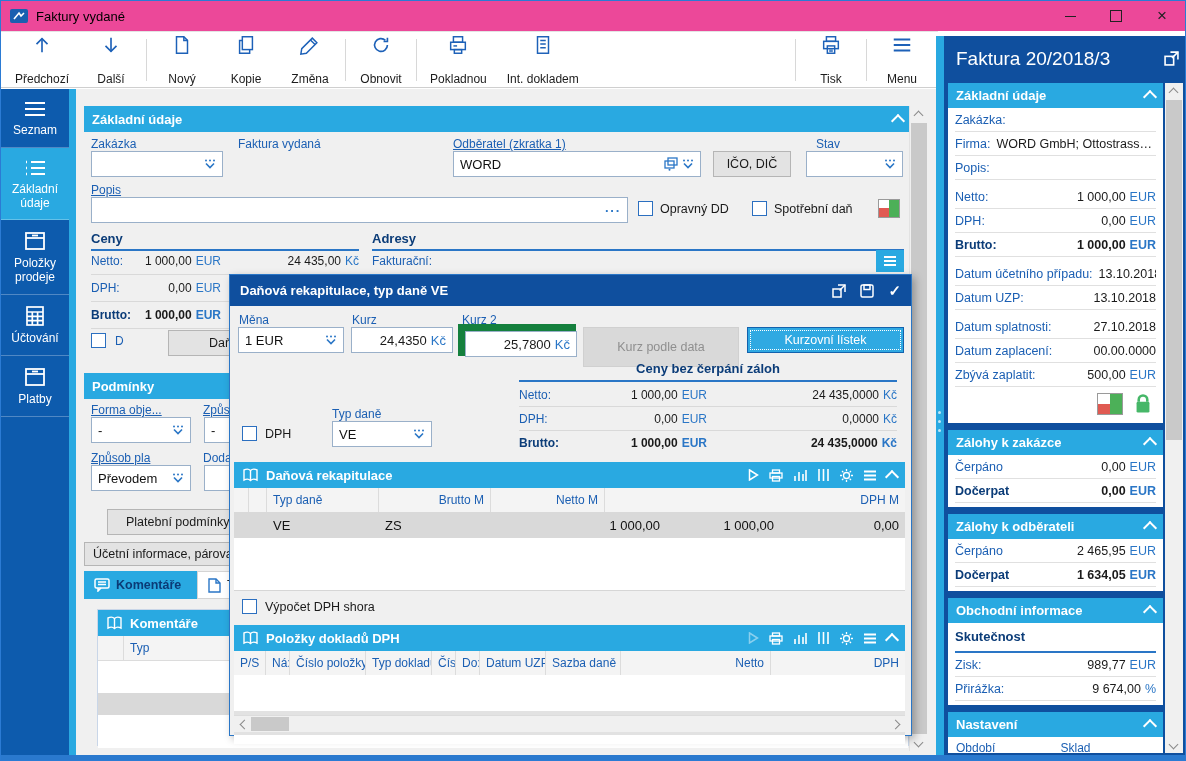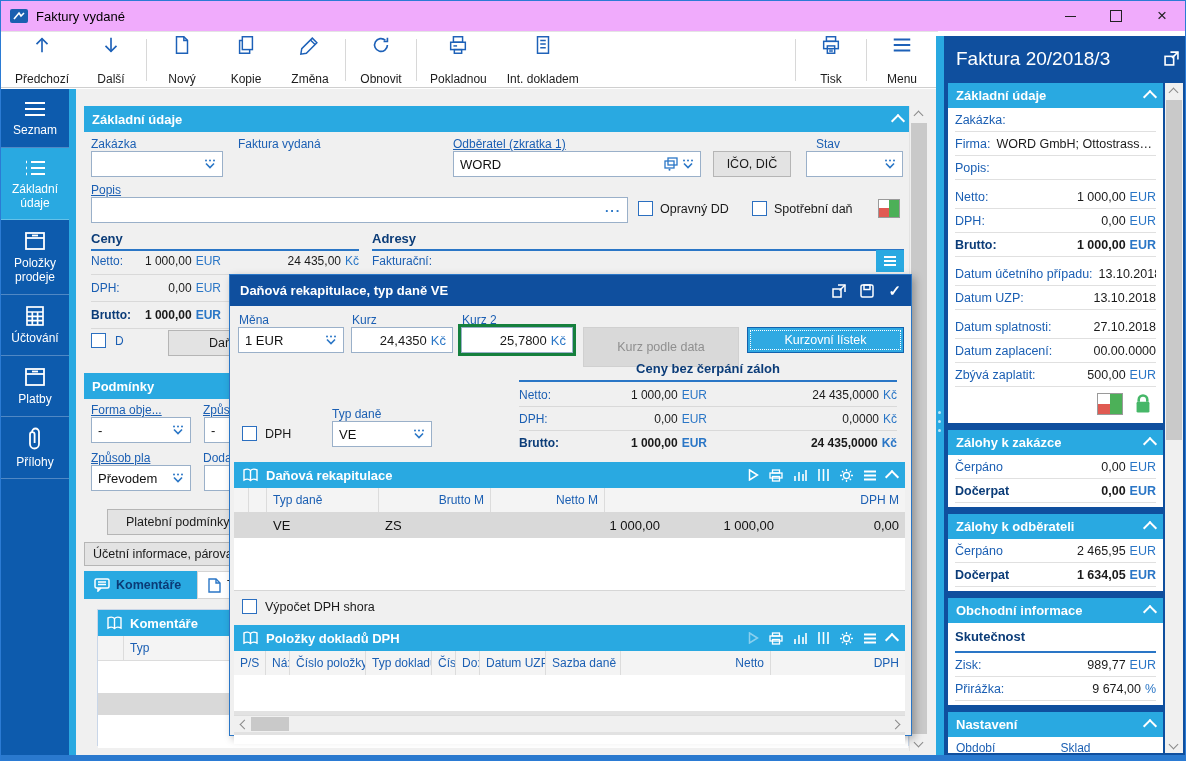--- a/index.html
+++ b/index.html
@@ -1,21 +1,21 @@
 <!DOCTYPE html>
 <html lang="cs"><head>
 <meta charset="utf-8">
 <style>
   html,body{margin:0;padding:0;}
   body{width:1186px;height:761px;font-family:"Liberation Sans",sans-serif;font-size:12px;color:#1a1a1a;background:#fff;overflow:hidden;}
   #app{position:relative;width:1184px;height:759px;border:1px solid #2b7bd4;background:#fff;overflow:hidden;}
   .abs{position:absolute;}
   .icon svg{display:block;}
   
-  #titlebar{left:0;top:0;width:100%;height:30px;display:flex;align-items:center;background:#f0abfc;}
+  #titlebar{left:0;top:0;width:100%;height:30px;display:flex;align-items:center;background:#ec4899;}
   #titlebar .t-title{font-size:13px;margin-left:8px;color:#000;}
   .winbtns{margin-left:auto;display:flex;height:30px;}
   .winbtn{width:46px;height:30px;display:flex;align-items:center;justify-content:center;color:#222;font-size:15px;}
   .min-bar{width:11px;height:1px;background:#222;}
   .max-box{width:10px;height:10px;border:1px solid #222;}
   
   #toolbar{left:0;top:30px;width:937px;height:57px;background:#fff;border-top:1px solid #e4e4e4;border-bottom:1px solid #cfcfcf;display:flex;align-items:center;padding:0 4px;box-sizing:border-box;}
   .tb-btn{display:flex;flex-direction:column;align-items:center;justify-content:space-between;gap:16px;padding:4px 10px;min-width:44px;}
   .tb-lab{font-size:12px;color:#1c1c1c;white-space:nowrap;}
   .tb-sep{width:1px;height:42px;background:#d8d8d8;margin:0 3px;}
@@ -59,21 +59,21 @@
   
   .gh-cell{color:#1b5fb3;font-size:12px;display:flex;align-items:center;padding:0 6px;border-right:1px solid #dcdcdc;box-sizing:border-box;white-space:nowrap;overflow:hidden;}
   .g-right{justify-content:flex-end;}
   .g-row-sel{background:#d9d9d9;color:#111;}
   
   #modal{left:228px;top:273px;width:681px;height:460px;background:#f0f0f0;border:1px solid #2a76c6;box-shadow:3px 3px 8px rgba(0,0,0,.28);z-index:20;}
   .m-title{height:31px;background:#0f4f9e;color:#fff;font-weight:bold;font-size:13px;display:flex;align-items:center;padding:0 10px;box-sizing:border-box;}
   .m-ticons{margin-left:auto;display:flex;align-items:center;gap:14px;color:#fff;}
   .btn-dis{background:#d9d9d9;border:1px solid #d0d0d0;color:#8f8f8f;display:flex;align-items:center;justify-content:center;font-size:12.5px;box-sizing:border-box;}
   .btn-cyan{background:#2fa9e2;border:1px solid #1262ae;color:#fff;display:flex;align-items:center;justify-content:center;font-size:12.5px;outline:1px dotted #fff;outline-offset:-4px;box-sizing:border-box;}
-  .red-frame{border:3px solid #15803d;box-sizing:border-box;}
+  .red-frame{border:7px solid #15803d;box-sizing:border-box;}
   .cyanbar{background:#29a9e1;color:#fff;display:flex;align-items:center;padding:0 8px;height:26px;box-sizing:border-box;font-weight:bold;font-size:13px;gap:7px;}
   .cyanbar .bicons{margin-left:auto;display:flex;align-items:center;gap:10px;}
   .mod-col-title{font-weight:bold;color:#0b3c78;font-size:13px;text-align:center;border-bottom:2px solid #2a76c6;padding-bottom:4px;}
   
   #splitter{left:935px;top:35px;width:8px;height:722px;background:#29a9e1;z-index:5;}
   #splitter .dots{position:absolute;left:2px;top:375px;display:flex;flex-direction:column;gap:6px;}
   #splitter .dots b{width:3px;height:3px;border-radius:50%;background:#bfe6f7;}
   #rightpanel{left:943px;top:35px;width:243px;height:722px;background:#0f4f9e;z-index:6;box-sizing:border-box;}
   .rp-title{height:45px;display:flex;align-items:center;color:#fff;font-size:19px;padding:0 8px 0 12px;}
   .rp-body{position:absolute;left:4px;top:47px;width:215px;bottom:5px;display:flex;flex-direction:column;gap:7px;overflow:hidden;}
@@ -260,28 +260,20 @@
     <div class="sb-item">
       <span class="icon">
           <svg width="24" height="22" viewBox="0 0 24 22" fill="none" stroke="#fff" stroke-width="1.8">
             <rect x="3" y="3" width="18" height="16"></rect>
             <path d="M3 8h18"></path>
             <path d="M9 5.5h6"></path>
           </svg>
         </span>
       <span>Platby</span>
     </div>
-    <div class="sb-item">
-      <span class="icon">
-          <svg width="22" height="24" viewBox="0 0 22 24" fill="none" stroke="#fff" stroke-width="1.8">
-            <path d="M8 5a3.5 3.5 0 0 1 7 0v12a4.5 4.5 0 0 1-9 0V7.5a2.3 2.3 0 0 1 4.6 0V16"></path>
-          </svg>
-        </span>
-      <span>Přílohy</span>
-    </div>
     <div style="flex:1"></div>
   </div>
 
   <div id="main" class="abs">
 
     <div class="abs sec-h" style="left:8px;top:17px;width:827px;">
       <span>Základní údaje</span>
       <span class="chev"></span>
     </div>
 

